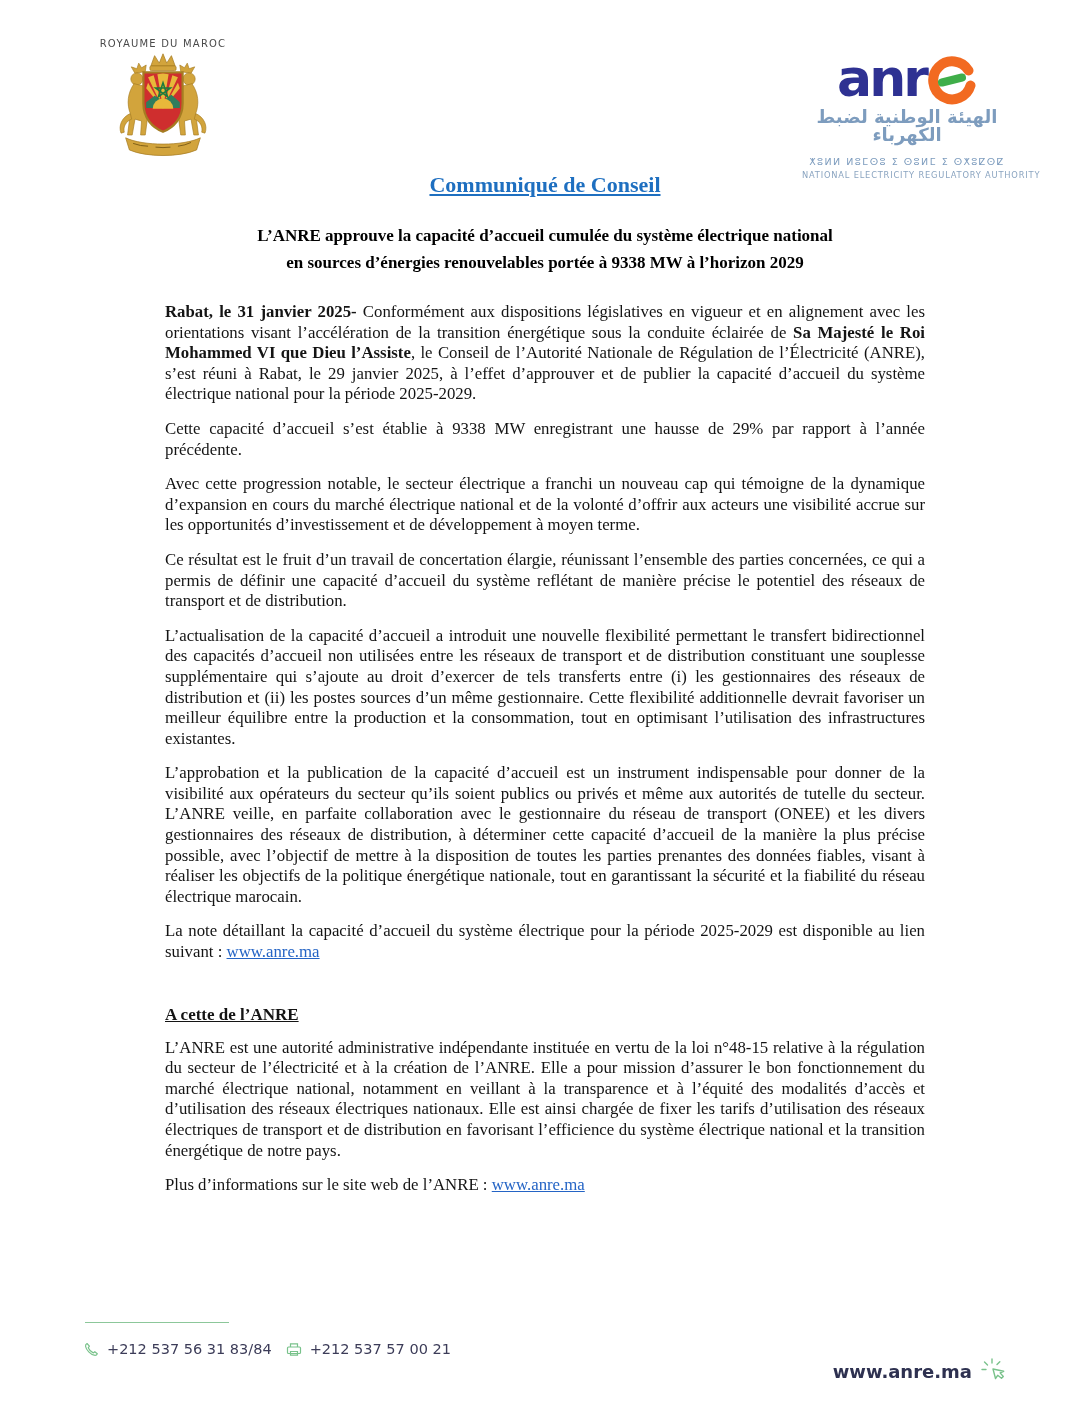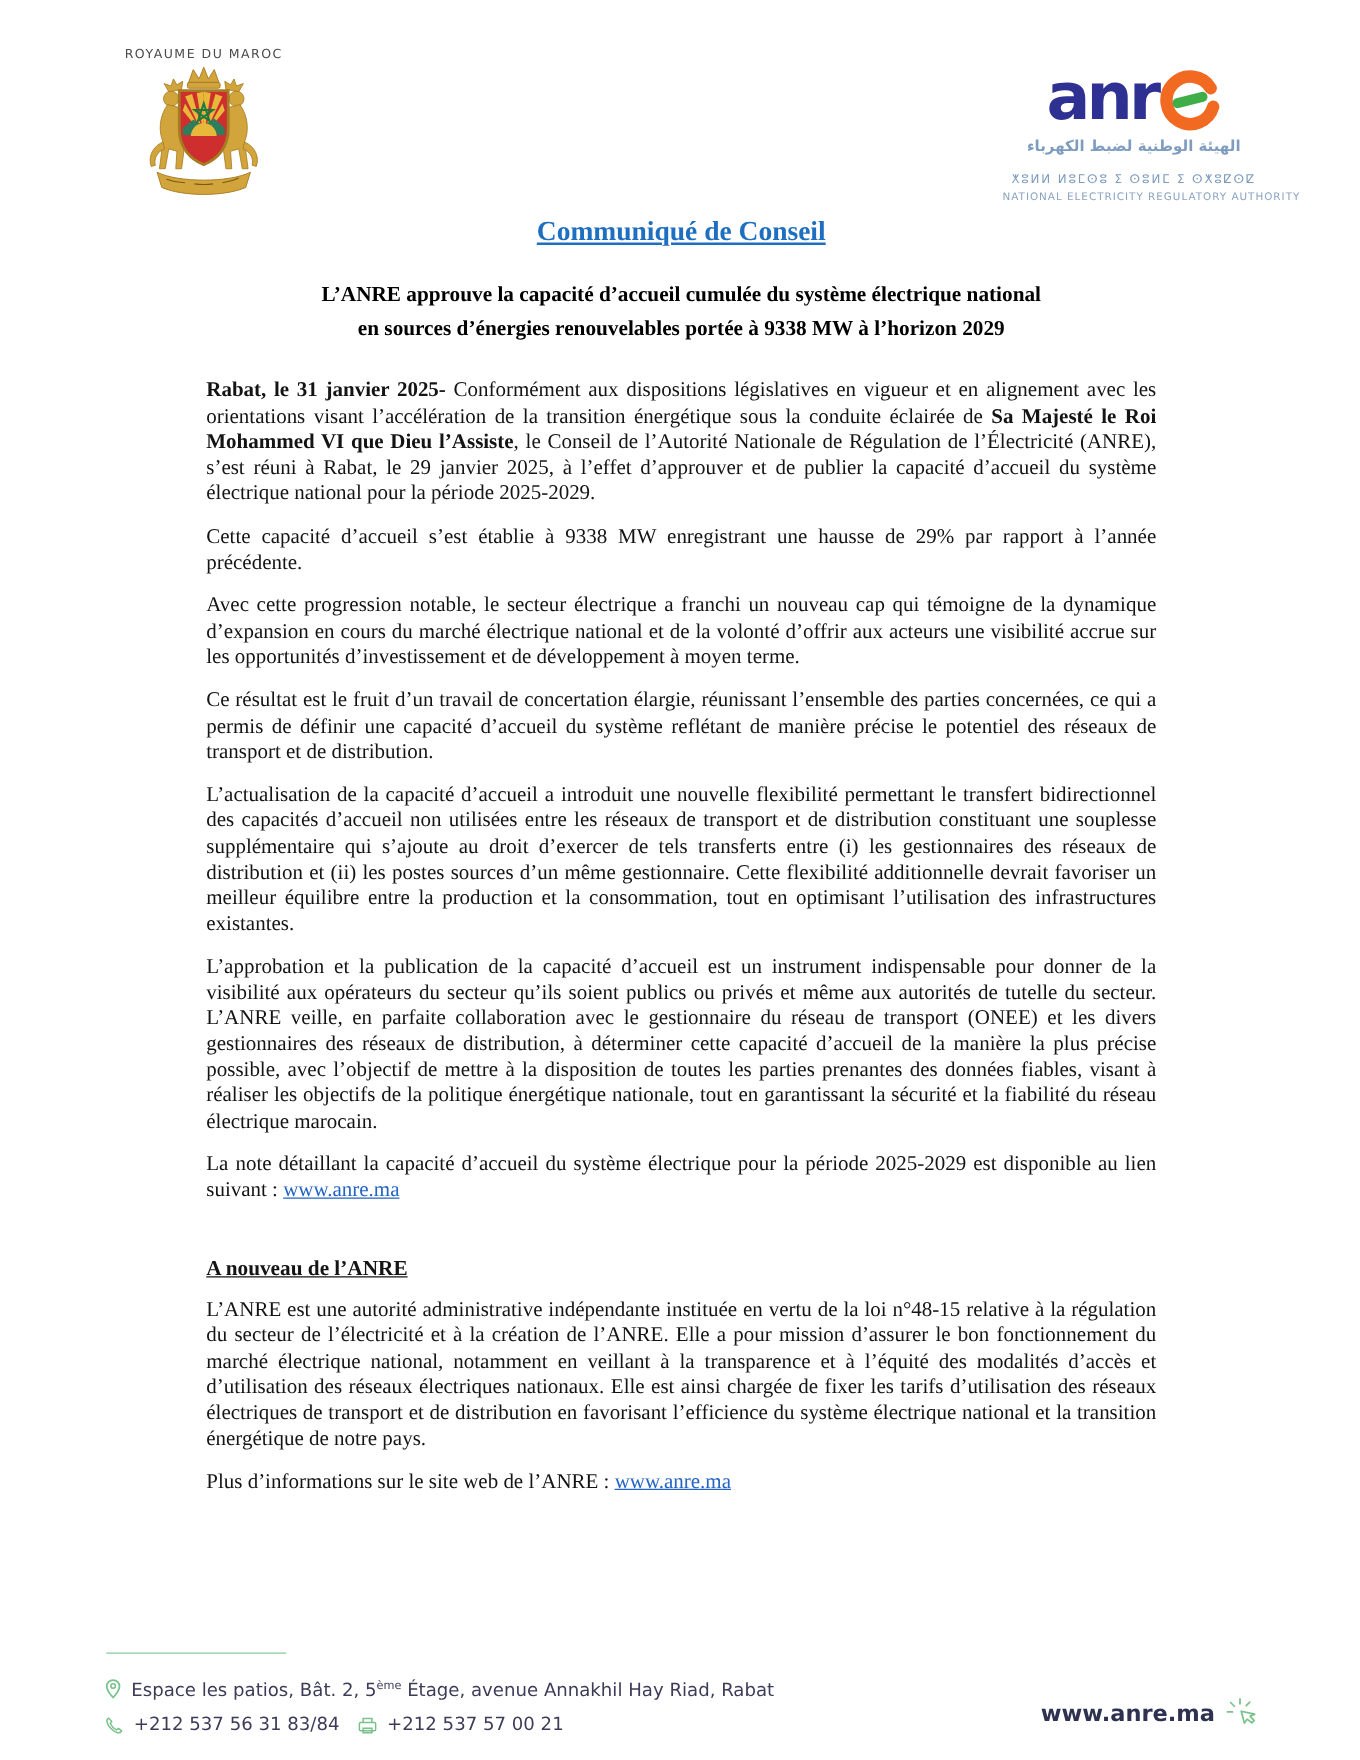--- a/index.html
+++ b/index.html
@@ -8,21 +8,21 @@
 
   
   .crest-block{position:absolute;left:98px;top:38px;width:130px;text-align:center;}
   .kingdom-label{font-family:"DejaVu Sans",sans-serif;font-size:10px;letter-spacing:1.2px;color:#4a4a4a;margin-bottom:2px;white-space:nowrap;}
   .coat-svg{display:block;margin:0 auto;}
 
   .anre-logo{position:absolute;right:76px;top:52px;width:210px;text-align:center;font-family:"DejaVu Sans",sans-serif;}
   .wordmark-row{display:flex;align-items:center;justify-content:center;height:52px;}
   .wordmark{font-weight:bold;font-size:52px;line-height:48px;color:#2e3192;letter-spacing:-3px;}
   .e-icon{margin-left:1px;margin-top:4px;}
-  .logo-arabic{direction:rtl;font-size:12px;font-weight:bold;color:#7d9cbe;margin-top:4px;line-height:18px;}
+  .logo-arabic{direction:rtl;font-size:18px;font-weight:bold;color:#7d9cbe;margin-top:4px;line-height:18px;}
   .logo-tifinagh{font-size:9.5px;color:#7d9cbe;letter-spacing:1.5px;margin-top:12px;line-height:11px;}
   .logo-english{font-size:8.3px;color:#8aa4c0;letter-spacing:0.8px;margin-top:3px;line-height:10px;white-space:nowrap;}
 
   
   main{position:absolute;left:165px;top:172px;width:760px;}
   .doc-title{text-align:center;color:#1e6fc0;font-weight:bold;font-size:22px;text-decoration:underline;margin:0 0 24px 0;}
   .headline{text-align:center;font-weight:bold;font-size:17px;line-height:27px;margin:0 0 26px 0;color:#000;}
   p.body-p{text-align:justify;font-size:16.8px;line-height:20.6px;margin:0 0 14px 0;}
   .b{font-weight:bold;}
   a.lnk{color:#2464c5;text-decoration:underline;cursor:pointer;}
@@ -116,38 +116,31 @@
     <p class="body-p">Avec cette progression notable, le secteur électrique a franchi un nouveau cap qui témoigne de la dynamique d’expansion en cours du marché électrique national et de la volonté d’offrir aux acteurs une visibilité accrue sur les opportunités d’investissement et de développement à moyen terme.</p>
 
     <p class="body-p">Ce résultat est le fruit d’un travail de concertation élargie, réunissant l’ensemble des parties concernées, ce qui a permis de définir une capacité d’accueil du système reflétant de manière précise le potentiel des réseaux de transport et de distribution.</p>
 
     <p class="body-p">L’actualisation de la capacité d’accueil a introduit une nouvelle flexibilité permettant le transfert bidirectionnel des capacités d’accueil non utilisées entre les réseaux de transport et de distribution constituant une souplesse supplémentaire qui s’ajoute au droit d’exercer de tels transferts entre (i) les gestionnaires des réseaux de distribution et (ii) les postes sources d’un même gestionnaire. Cette flexibilité additionnelle devrait favoriser un meilleur équilibre entre la production et la consommation, tout en optimisant l’utilisation des infrastructures existantes.</p>
 
     <p class="body-p">L’approbation et la publication de la capacité d’accueil est un instrument indispensable pour donner de la visibilité aux opérateurs du secteur qu’ils soient publics ou privés et même aux autorités de tutelle du secteur. L’ANRE veille, en parfaite collaboration avec le gestionnaire du réseau de transport (ONEE) et les divers gestionnaires des réseaux de distribution, à déterminer cette capacité d’accueil de la manière la plus précise possible, avec l’objectif de mettre à la disposition de toutes les parties prenantes des données fiables, visant à réaliser les objectifs de la politique énergétique nationale, tout en garantissant la sécurité et la fiabilité du réseau électrique marocain.</p>
 
     <p class="body-p"><span>La note détaillant la capacité d’accueil du système électrique pour la période 2025-2029 est disponible au lien suivant : </span><a class="lnk">www.anre.ma</a></p>
 
-    <div class="about-heading">A nouveau de l’ANRE</div>
+    <div class="about-heading">A cette de l’ANRE</div>
 
     <p class="body-p">L’ANRE est une autorité administrative indépendante instituée en vertu de la loi n°48-15 relative à la régulation du secteur de l’électricité et à la création de l’ANRE. Elle a pour mission d’assurer le bon fonctionnement du marché électrique national, notamment en veillant à la transparence et à l’équité des modalités d’accès et d’utilisation des réseaux électriques nationaux. Elle est ainsi chargée de fixer les tarifs d’utilisation des réseaux électriques de transport et de distribution en favorisant l’efficience du système électrique national et la transition énergétique de notre pays.</p>
 
     <p class="body-p"><span>Plus d’informations sur le site web de l’ANRE : </span><a class="lnk">www.anre.ma</a></p>
   </main>
 
   <footer>
     <div class="footer-rule"></div>
 
     <div class="footer-left">
-      <div class="footer-row">
-        <svg width="13" height="16" viewBox="0 0 13 16">
-          <path d="M6.5 1 C3.6 1 1.4 3.2 1.4 6 C1.4 9.6 6.5 15 6.5 15 C6.5 15 11.6 9.6 11.6 6 C11.6 3.2 9.4 1 6.5 1 Z" fill="none" stroke="#79c28b" stroke-width="1.4"></path>
-          <circle cx="6.5" cy="5.8" r="1.8" fill="none" stroke="#79c28b" stroke-width="1.3"></circle>
-        </svg>
-        <span><span>Espace les patios, Bât. 2, 5</span><sup class="sm">ème</sup><span> Étage, avenue Annakhil Hay Riad, Rabat</span></span>
-      </div>
       <div class="footer-row">
         <svg width="15" height="15" viewBox="0 0 15 15">
           <path d="M3 1.5 C2 2 1.3 3 1.6 4.5 C2.2 8 6.5 12.4 10.2 13.2 C11.7 13.5 12.9 12.8 13.3 11.7 L10.8 9.7 L9.2 10.9 C7.4 10 5 7.6 4.2 5.8 L5.4 4.2 Z" fill="none" stroke="#79c28b" stroke-width="1.2" stroke-linejoin="round"></path>
         </svg>
         <span>+212 537 56 31 83/84</span>
         <svg width="16" height="15" viewBox="0 0 16 15" style="margin-left:6px;">
           <rect x="1.5" y="5" width="13" height="6.5" rx="1" fill="none" stroke="#79c28b" stroke-width="1.2"></rect>
           <path d="M4.5 5 V1.8 h7 V5 M4.5 9.5 h7 v3.7 h-7 Z" fill="none" stroke="#79c28b" stroke-width="1.2"></path>
         </svg>
         <span>+212 537 57 00 21</span>

